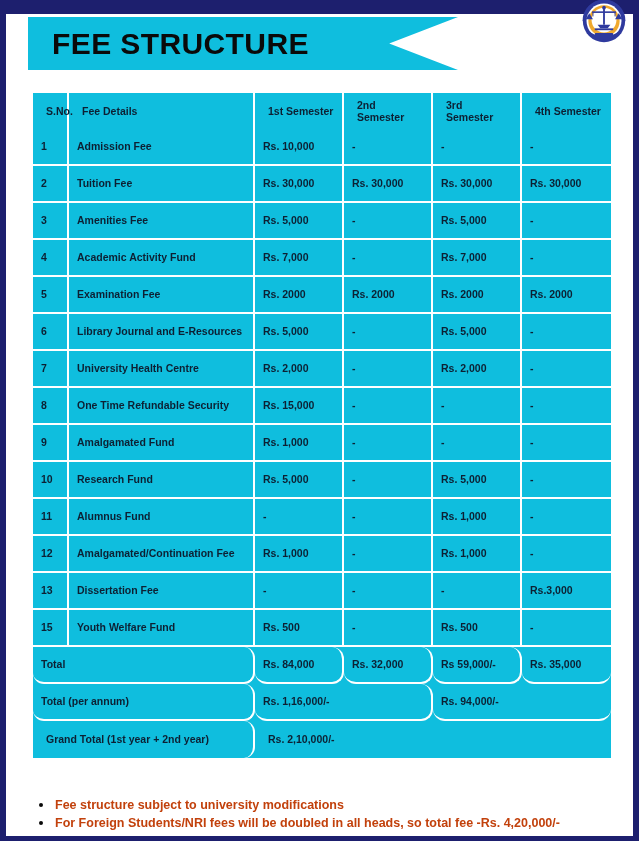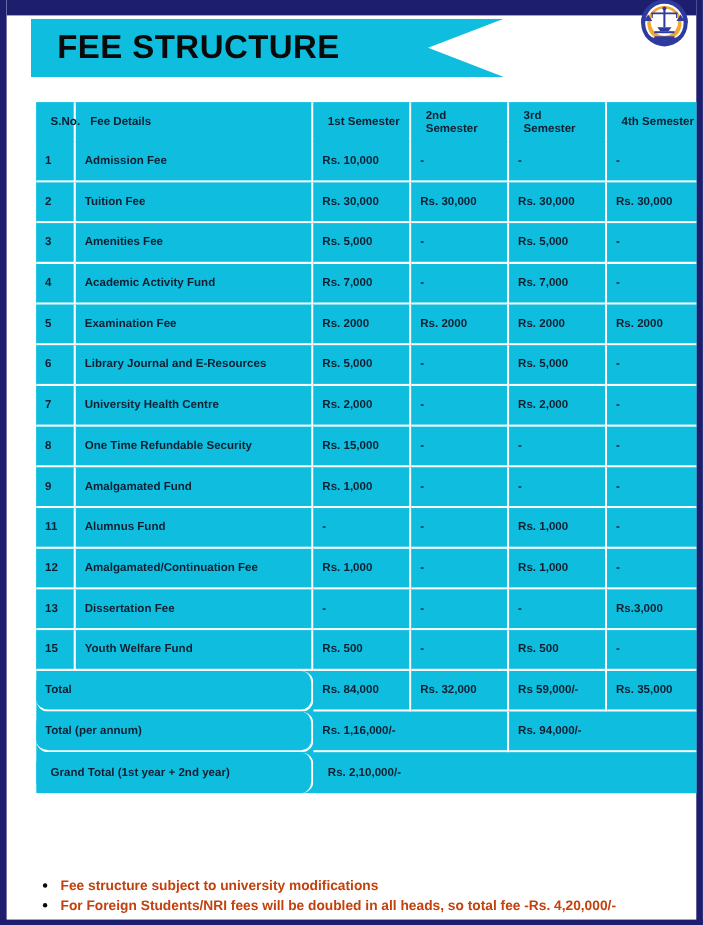--- a/index.html
+++ b/index.html
@@ -90,21 +90,21 @@
     font-size: 10.5px;
     font-weight: bold;
     color: #0d2033;
     line-height: 1.15;
   }
   #fee-table tr > *:last-child { border-right: none; }
   #fee-table tr:last-child > * { border-bottom: none; padding-left: 13px; }
 
   
   .c-sno  { width: 36px; }
-  .c-name { width: 216px; }
+  .c-name { width: 186px; }
   .c-sem  { width: 89px; }
 
   
   .hdr th {
     height: 36px;
     color: #ffffff;
     font-size: 10.5px;
     font-weight: bold;
   }
   .hdr .th-sno {
@@ -124,21 +124,21 @@
 
   
   .trow td { height: 37px; }
   .total-label {
     color: #ffffff;
     font-size: 11px;
     font-weight: bold;
     padding-left: 10px;
     border-radius: 11px;
   }
-  .total-val { color: #0d2033; }
+  .total-val { color: #0d2033; border-radius: 12px; }
   .ctr { text-align: center; }
 
   
   #notes {
     position: absolute;
     left: 27px;
     top: 797px;
     width: 585px;
   }
   .note {
@@ -273,20 +273,28 @@
         </tr>
         <tr class="frow">
           <td class="c-sno td-sno">9</td>
           <td class="c-name">Amalgamated Fund</td>
           <td class="c-sem">Rs. 1,000</td>
           <td class="c-sem">-</td>
           <td class="c-sem">-</td>
           <td class="c-sem">-</td>
         </tr>
         <tr class="frow">
+          <td class="c-sno td-sno">10</td>
+          <td class="c-name">Research Fund</td>
+          <td class="c-sem">Rs. 5,000</td>
+          <td class="c-sem">-</td>
+          <td class="c-sem">Rs. 5,000</td>
+          <td class="c-sem">-</td>
+        </tr>
+        <tr class="frow">
           <td class="c-sno td-sno">11</td>
           <td class="c-name">Alumnus Fund</td>
           <td class="c-sem">-</td>
           <td class="c-sem">-</td>
           <td class="c-sem">Rs. 1,000</td>
           <td class="c-sem">-</td>
         </tr>
         <tr class="frow">
           <td class="c-sno td-sno">12</td>
           <td class="c-name">Amalgamated/Continuation Fee</td>

